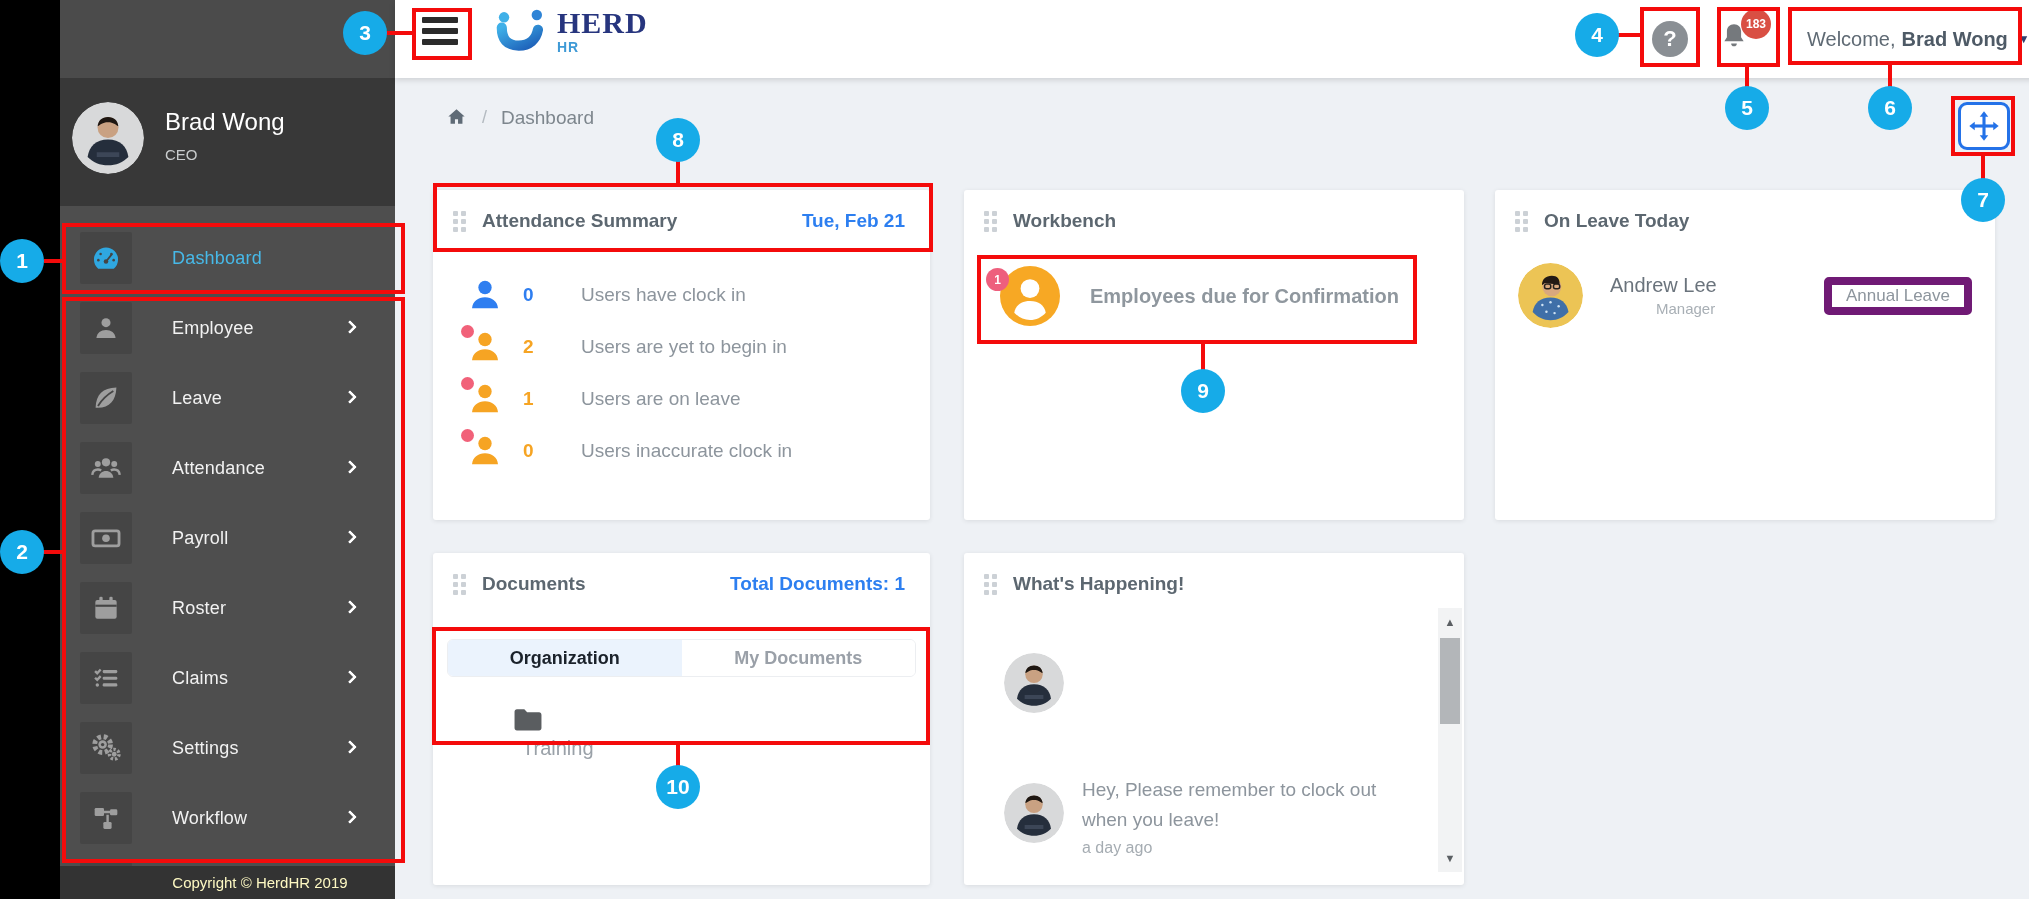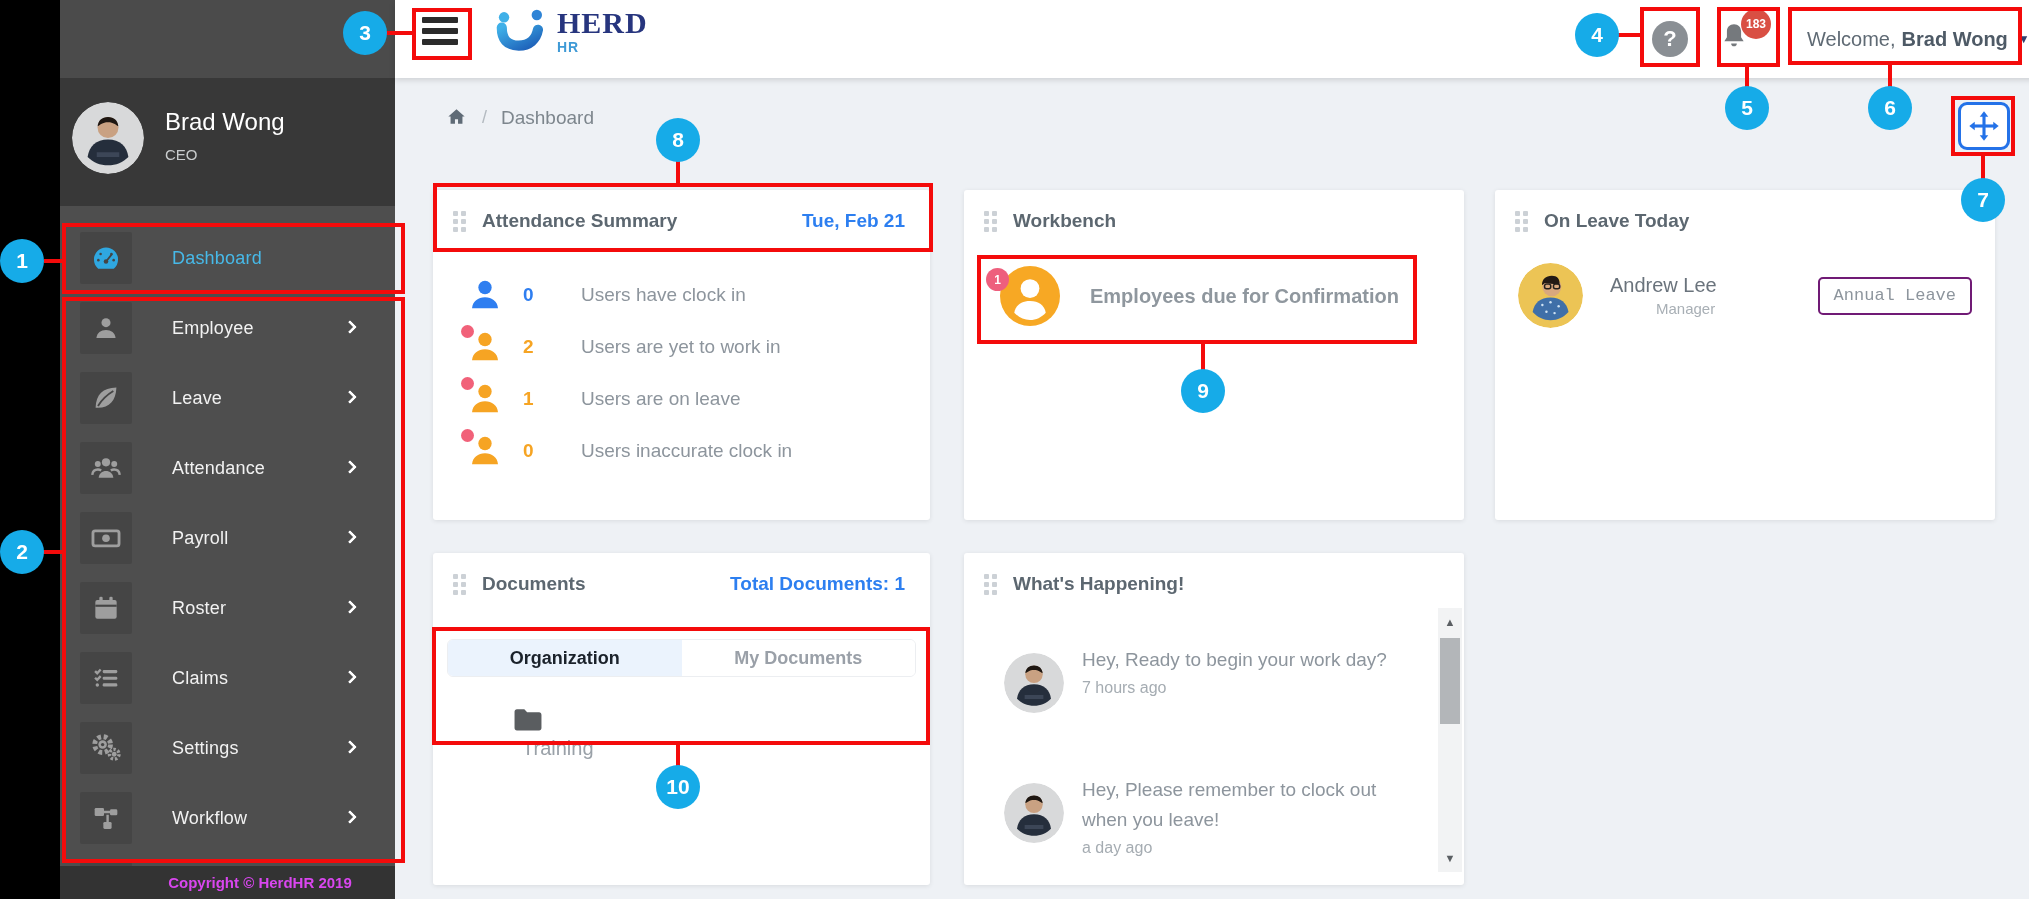--- a/index.html
+++ b/index.html
@@ -16,21 +16,21 @@
   .profile { position:absolute; left:0; top:78px; width:335px; height:128px; background:#383838; }
   .profile-avatar { position:absolute; left:12px; top:24px; width:72px; height:72px; border-radius:50%; overflow:hidden; }
   .profile-name { position:absolute; left:105px; top:30px; font-size:24px; color:#ffffff; font-weight:400; }
   .profile-role { position:absolute; left:105px; top:68px; font-size:15px; color:#c9cccd; }
   .menu { position:absolute; left:0; top:223px; width:335px; }
   .menu-item { position:relative; height:70px; width:335px; cursor:pointer; }
   .menu-tile { position:absolute; left:20px; top:9px; width:52px; height:52px; background:#454545; border-radius:2px; display:flex; align-items:center; justify-content:center; }
   .menu-label { position:absolute; left:112px; top:50%; transform:translateY(-50%); font-size:18px; color:#f2f2f2; letter-spacing:.2px; }
   .menu-label.active { color:#47b9e8; }
   .menu-chev { position:absolute; right:40px; top:50%; width:10px; height:10px; border-top:3px solid #fff; border-right:3px solid #fff; transform:translateY(-60%) rotate(45deg); border-radius:1px; }
-  .side-footer { position:absolute; left:0; bottom:0; width:400px; height:33px; background:#333333; display:flex; align-items:center; justify-content:center; font-size:15px; font-weight:700; color:#d946ef; z-index:3; }
+  .side-footer { position:absolute; left:0; bottom:0; width:400px; height:33px; background:#333333; display:flex; align-items:center; justify-content:center; font-size:15px; font-weight:400; color:#fef9c3; z-index:3; }
 
   
   .header { position:absolute; left:395px; top:0; width:1788px; height:78px; background:#fff; box-shadow:0 2px 6px rgba(0,0,0,.14); z-index:2; }
   .hamburger { position:absolute; left:27px; top:17px; width:36px; height:34px; cursor:pointer; }
   .hamburger div { width:36px; height:6px; background:#2b2b2b; border-radius:1px; margin-bottom:5px; }
   .logo { position:absolute; left:100px; top:8px; display:flex; align-items:flex-start; }
   .logo-text { margin-left:10px; line-height:1; }
   .logo-herd { font-family:"Liberation Serif", serif; font-weight:700; font-size:30px; color:#27357e; letter-spacing:1px; }
   .logo-hr { font-weight:700; font-size:14px; color:#3f9ad6; margin-top:2px; letter-spacing:1px; }
   .help-btn { position:absolute; left:1257px; top:21px; width:36px; height:36px; border-radius:50%; background:#8a8f94; color:#fff; font-size:22px; font-weight:700; display:flex; align-items:center; justify-content:center; cursor:pointer; }
@@ -67,21 +67,21 @@
   .wb-avatar { position:relative; width:60px; height:60px; }
   .wb-badge { position:absolute; left:-14px; top:2px; width:23px; height:23px; border-radius:50%; background:#ee5f7d; color:#fff; font-size:12px; font-weight:700; display:flex; align-items:center; justify-content:center; z-index:1; }
   .wb-label { margin-left:30px; font-size:20px; font-weight:700; color:#8f979e; }
 
   
   .ol-row { position:absolute; left:23px; top:73px; width:454px; display:flex; align-items:center; }
   .ol-avatar { width:65px; height:65px; border-radius:50%; overflow:hidden; }
   .ol-name { margin-left:27px; }
   .ol-name .n { font-size:20px; color:#6a737c; }
   .ol-name .r { font-size:15px; color:#a8afb5; margin-top:3px;margin-left:46px; }
-  .ol-chip { margin-left:auto; min-width:128px; height:38px; border:2px solid #701a75; border-radius:5px; color:#8d959d; font-size:17px; display:flex; align-items:center; justify-content:center; padding:0 14px;font-family:Liberation Mono, monospace; }
+  .ol-chip { margin-left:auto; min-width:128px; height:38px; border:8px solid #701a75; border-radius:5px; color:#8d959d; font-size:17px; display:flex; align-items:center; justify-content:center; padding:0 14px; }
 
   
   .doc-tabs { position:absolute; left:14px; top:86px; width:469px; height:38px; display:flex; border:1px solid #eceef1; border-radius:6px; overflow:hidden; }
   .doc-tab { flex:1; display:flex; align-items:center; justify-content:center; font-size:18px; font-weight:700; cursor:pointer; }
   .doc-tab.on { background:#ebf3fd; color:#1b222b; }
   .doc-tab.off { background:#fff; color:#9aa0a8; }
   .doc-folder-row { position:absolute; left:29px; top:150px; display:flex; align-items:center; cursor:pointer;flex-direction:column; }
   .doc-folder-label { margin-left:60px; font-size:20px; color:#9aa1a8; }
 
   
@@ -343,21 +343,21 @@
       </div>
       <div class="att-row" style="top:137px;">
         <div class="att-ico">
           <div class="att-dot"></div>
           <svg viewBox="0 0 24 24" width="40" height="40" fill="#f6a423">
               <circle cx="12" cy="7.5" r="4"></circle>
               <path d="M4.2 20c.4-4.2 3.6-6.6 7.8-6.6s7.4 2.4 7.8 6.6z"></path>
             </svg>
         </div>
         <div class="att-num orange">2</div>
-        <div class="att-label">Users are yet to work in</div>
+        <div class="att-label">Users are yet to begin in</div>
       </div>
       <div class="att-row" style="top:189px;">
         <div class="att-ico">
           <div class="att-dot"></div>
           <svg viewBox="0 0 24 24" width="40" height="40" fill="#f6a423">
               <circle cx="12" cy="7.5" r="4"></circle>
               <path d="M4.2 20c.4-4.2 3.6-6.6 7.8-6.6s7.4 2.4 7.8 6.6z"></path>
             </svg>
         </div>
         <div class="att-num orange">1</div>
@@ -479,24 +479,20 @@
       <div class="post" style="top:92px;">
         <div class="post-avatar">
           <svg viewBox="0 0 48 48" width="60" height="60">
               <circle cx="24" cy="24" r="24" fill="#d8d9da"></circle>
               <circle cx="24" cy="17" r="7" fill="#c9a182"></circle>
               <path d="M24 10c-4 0-6.6 2.3-6.9 6.2 2-1 3.1-2.7 6.9-2.7s4.9 1.7 6.9 2.7C30.6 12.3 28 10 24 10z" fill="#1e1712"></path>
               <path d="M24 25c-8 0-12.6 4.6-13.6 11.6C13.9 40.1 18.7 42.2 24 42.2s10.1-2.1 13.6-5.6C36.6 29.6 32 25 24 25z" fill="#252e3c"></path>
               <path d="M16.5 33.5h15v3.2h-15z" fill="#3c4657"></path>
             </svg>
         </div>
-        <div class="post-body">
-          <div class="post-text">Hey, Ready to begin your work day?</div>
-          <div class="post-time">7 hours ago</div>
-        </div>
       </div>
       <div class="post" style="top:222px;">
         <div class="post-avatar">
           <svg viewBox="0 0 48 48" width="60" height="60">
               <circle cx="24" cy="24" r="24" fill="#d8d9da"></circle>
               <circle cx="24" cy="17" r="7" fill="#c9a182"></circle>
               <path d="M24 10c-4 0-6.6 2.3-6.9 6.2 2-1 3.1-2.7 6.9-2.7s4.9 1.7 6.9 2.7C30.6 12.3 28 10 24 10z" fill="#1e1712"></path>
               <path d="M24 25c-8 0-12.6 4.6-13.6 11.6C13.9 40.1 18.7 42.2 24 42.2s10.1-2.1 13.6-5.6C36.6 29.6 32 25 24 25z" fill="#252e3c"></path>
               <path d="M16.5 33.5h15v3.2h-15z" fill="#3c4657"></path>
             </svg>

